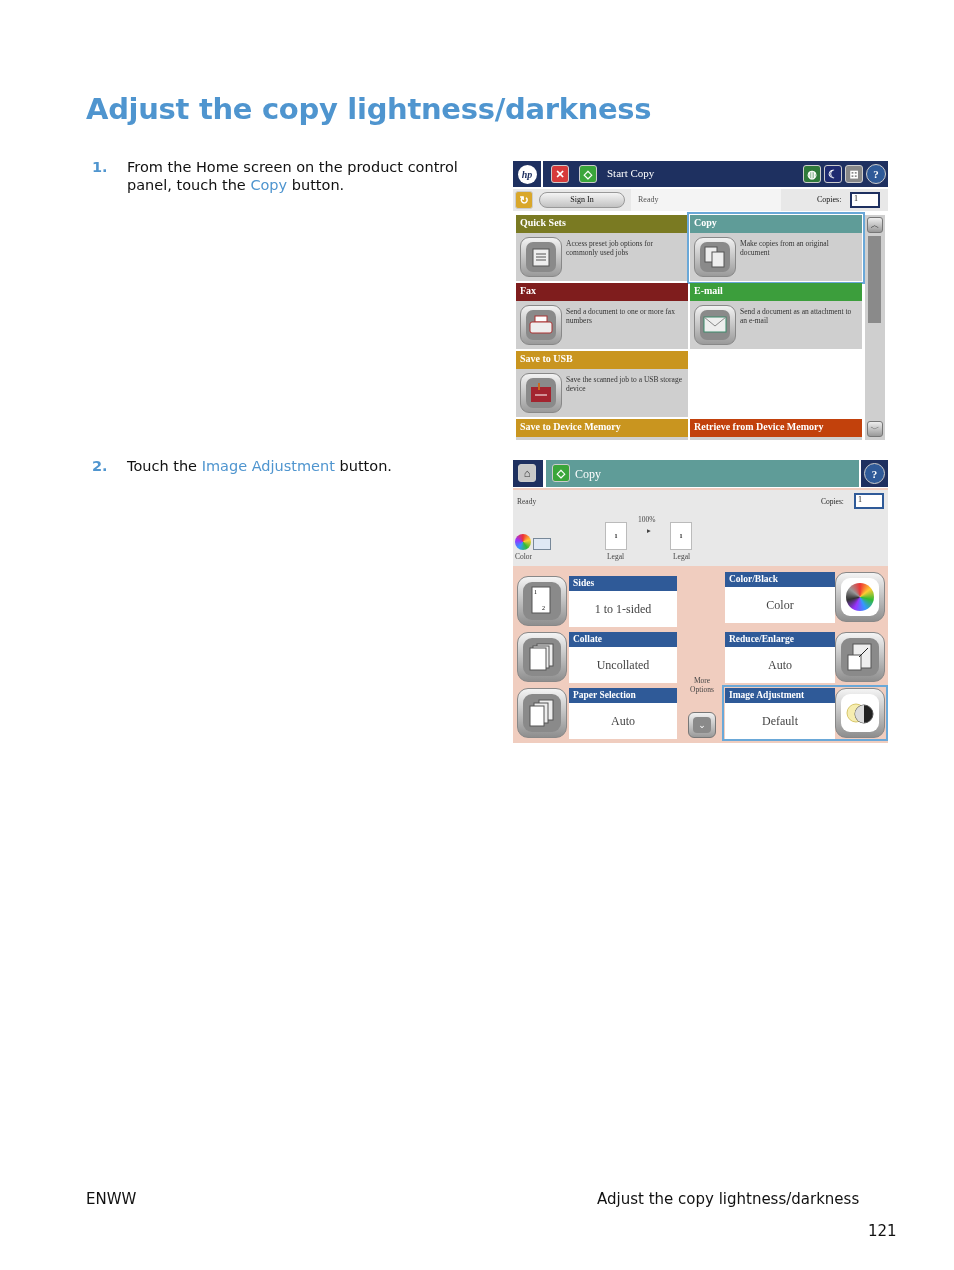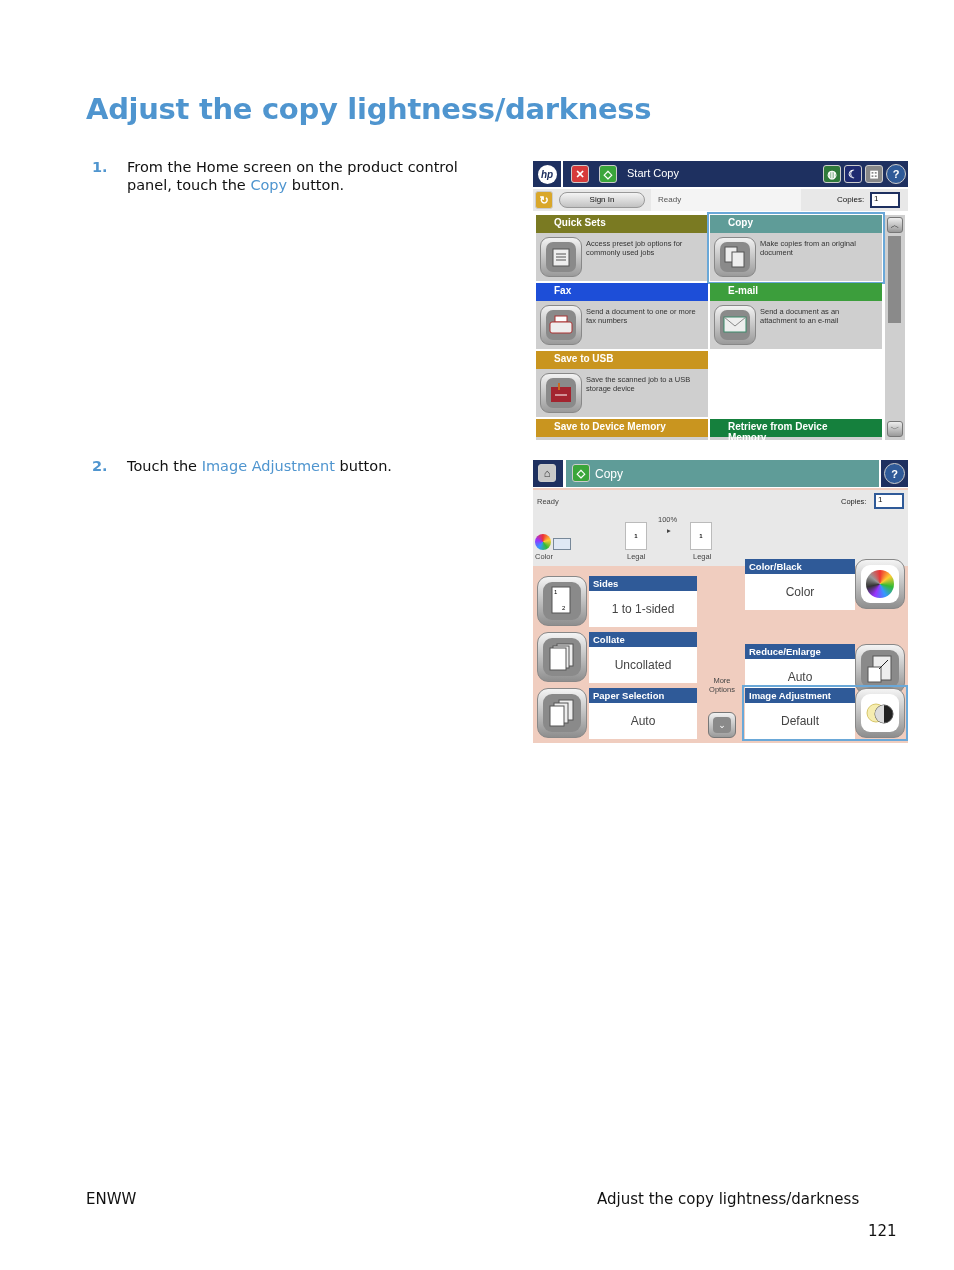--- a/index.html
+++ b/index.html
@@ -5,29 +5,29 @@
   * { box-sizing: border-box; margin: 0; padding: 0; }
   body { width: 954px; height: 1270px; background: #ffffff; position: relative; font-family: "DejaVu Sans", sans-serif; color: #111; overflow: hidden; }
   .page-title { position: absolute; left: 86px; top: 92px; font-family: "DejaVu Sans", sans-serif; font-weight: bold; font-size: 29px; color: #4f95cf; letter-spacing: -0.3px; }
   .step { position: absolute; left: 92px; font-size: 14.5px; line-height: 18px; color: #111; font-family: "DejaVu Sans", sans-serif; }
   .step .num { position: absolute; left: 0; top: 0; color: #4f95cf; font-weight: bold; }
   .step .text { position: absolute; left: 35px; top: 0; width: 340px; }
   .link { color: #4f95cf; }
   .footer { position: absolute; top: 1190px; font-size: 15px; color: #111; }
 
   
-  .screen { position: absolute; font-family: Liberation Sans, sans-serif; overflow: hidden; margin-left: 20px; }
+  .screen { position: absolute; font-family: Liberation Serif, serif; overflow: hidden; }
   #s1 { left: 513px; top: 161px; width: 375px; height: 279px; background: #fff; }
   .topbar { position: absolute; left: 0; top: 0; height: 26px; background: #1e3060; }
   .hp-logo { position: absolute; left: 0; top: 0; width: 28px; height: 26px; background: #1e3060; display:flex; align-items:center; justify-content:center; }
   .hp-logo .circ { width: 19px; height: 19px; border-radius: 50%; background:#fff; color:#1e3060; font-size:10px; font-style: italic; font-weight:bold; display:flex; align-items:center; justify-content:center; }
   .sq-btn { position: absolute; width: 18px; height: 18px; border-radius: 3px; border: 1px solid #ccc; display:flex; align-items:center; justify-content:center; font-size: 11px; color: #fff; font-weight:bold; }
   .statusbar { position: absolute; left: 0; top: 28px; width: 375px; height: 22px; background: #e8e8e8; }
   .tile { position: absolute; width: 172px; height: 66px; background: #cfcfcf; }
-  .tile .hdr { height: 18px; color: #fff; font-size: 10px; font-weight: bold; padding: 2px 18px; }
+  .tile .hdr { height: 18px; color: #fff; font-size: 10px; font-weight: bold; padding: 2px 4px; }
   .tile .ico { position: absolute; left: 4px; top: 22px; width: 42px; height: 40px; border-radius: 9px; background: linear-gradient(#f2f2f2,#9a9a9a); border:1px solid #888; display:flex; align-items:center; justify-content:center; }
   .tile .ico .inner { width: 30px; height: 30px; border-radius: 7px; background: #8a8a8a; display:flex; align-items:center; justify-content:center; }
   .tile .desc { position: absolute; left: 50px; top: 24px; width: 118px; font-size: 7.5px; color: #333; line-height: 9px; }
   .tile.sel { outline: 2px solid #6aa8d8; outline-offset: 1px; }
   .scroll { position: absolute; left: 352px; top: 54px; width: 20px; height: 225px; background: #cfcfcf; }
   .scroll .btn { position: absolute; left: 2px; width: 16px; height: 16px; border-radius: 3px; background: linear-gradient(#eee,#999); border: 1px solid #777; font-size: 9px; color: #333; text-align: center; line-height: 14px; }
   .scroll .thumb { position: absolute; left: 3px; top: 21px; width: 13px; height: 87px; background: #8a8a8a; }
 
   
   #s2 { left: 513px; top: 460px; width: 375px; height: 283px; background: #f0cdbf; }
@@ -96,21 +96,21 @@
         <div class="inner">
           <svg width="22" height="22">
             <rect x="1" y="1" width="12" height="15" fill="#eee" stroke="#555"></rect>
             <rect x="8" y="6" width="12" height="15" fill="#eee" stroke="#555"></rect>
           </svg>
         </div>
       </div>
     <div class="desc">Make copies from an original document</div>
   </div>
   <div class="tile" style="left:3px; top:122px;">
-    <div class="hdr" style="background:#1d4ed8;">Fax</div>
+    <div class="hdr" style="background:#7f1d1d;">Fax</div>
     <div class="ico">
         <div class="inner">
           <svg width="24" height="20">
             <rect x="6" y="1" width="12" height="6" fill="#fff" stroke="#a33"></rect>
             <rect x="1" y="7" width="22" height="11" rx="2" fill="#eee" stroke="#a33"></rect>
           </svg>
         </div>
       </div>
     <div class="desc">Send a document to one or more fax numbers</div>
   </div>
@@ -136,21 +136,21 @@
             <path d="M10 0v7" stroke="#c96a1f" stroke-width="2"></path>
           </svg>
         </div>
       </div>
     <div class="desc">Save the scanned job to a USB storage device</div>
   </div>
   <div class="tile" style="left:3px; top:258px; height:21px;">
     <div class="hdr" style="background:#c9951f;">Save to Device Memory</div>
   </div>
   <div class="tile" style="left:177px; top:258px; height:21px;">
-    <div class="hdr" style="background:#15803d;">Retrieve from Device Memory</div>
+    <div class="hdr" style="background:#c2410c;">Retrieve from Device Memory</div>
   </div>
 
   <div class="scroll">
     <div class="btn" style="top:2px;">︿</div>
     <div class="thumb"></div>
     <div class="btn" style="top:206px;">﹀</div>
   </div>
 </div>
 
 <div class="screen" id="s2">
@@ -211,30 +211,30 @@
             <rect x="10" y="1" width="14" height="20" fill="#eee" stroke="#555"></rect>
             <rect x="5" y="4" width="14" height="20" fill="#eee" stroke="#555"></rect>
             <rect x="1" y="7" width="14" height="20" fill="#fff" stroke="#555"></rect>
           </svg>
         </div>
       </div>
     <div class="hdr" style="left:52px; width:108px;">Paper Selection</div>
     <div class="body" style="left:52px; width:108px;">Auto</div>
   </div>
 
-  <div class="opt" style="left:212px; top:99px;">
+  <div class="opt" style="left:212px; top:112px;">
     <div class="hdr" style="left:0; width:110px;">Color/Black</div>
     <div class="body" style="left:0; width:110px;">Color</div>
     <div class="ico" style="left:110px;">
         <div class="inner" style="background:#fff;">
           <div style="width:28px; height:28px; border-radius:50%; background:conic-gradient(#e33,#fc3,#3b3,#39f,#93f,#333,#999,#e33);"></div>
         </div>
       </div>
   </div>
-  <div class="opt" style="left:212px; top:184px;">
+  <div class="opt" style="left:212px; top:172px;">
     <div class="hdr" style="left:0; width:110px;">Reduce/Enlarge</div>
     <div class="body" style="left:0; width:110px;">Auto</div>
     <div class="ico" style="left:110px;">
         <div class="inner">
           <svg width="26" height="28">
             <rect x="6" y="1" width="18" height="24" fill="#eee" stroke="#555"></rect>
             <rect x="1" y="12" width="13" height="15" fill="#fff" stroke="#555"></rect>
             <path d="M12 14l9-9" stroke="#222"></path>
           </svg>
         </div>

